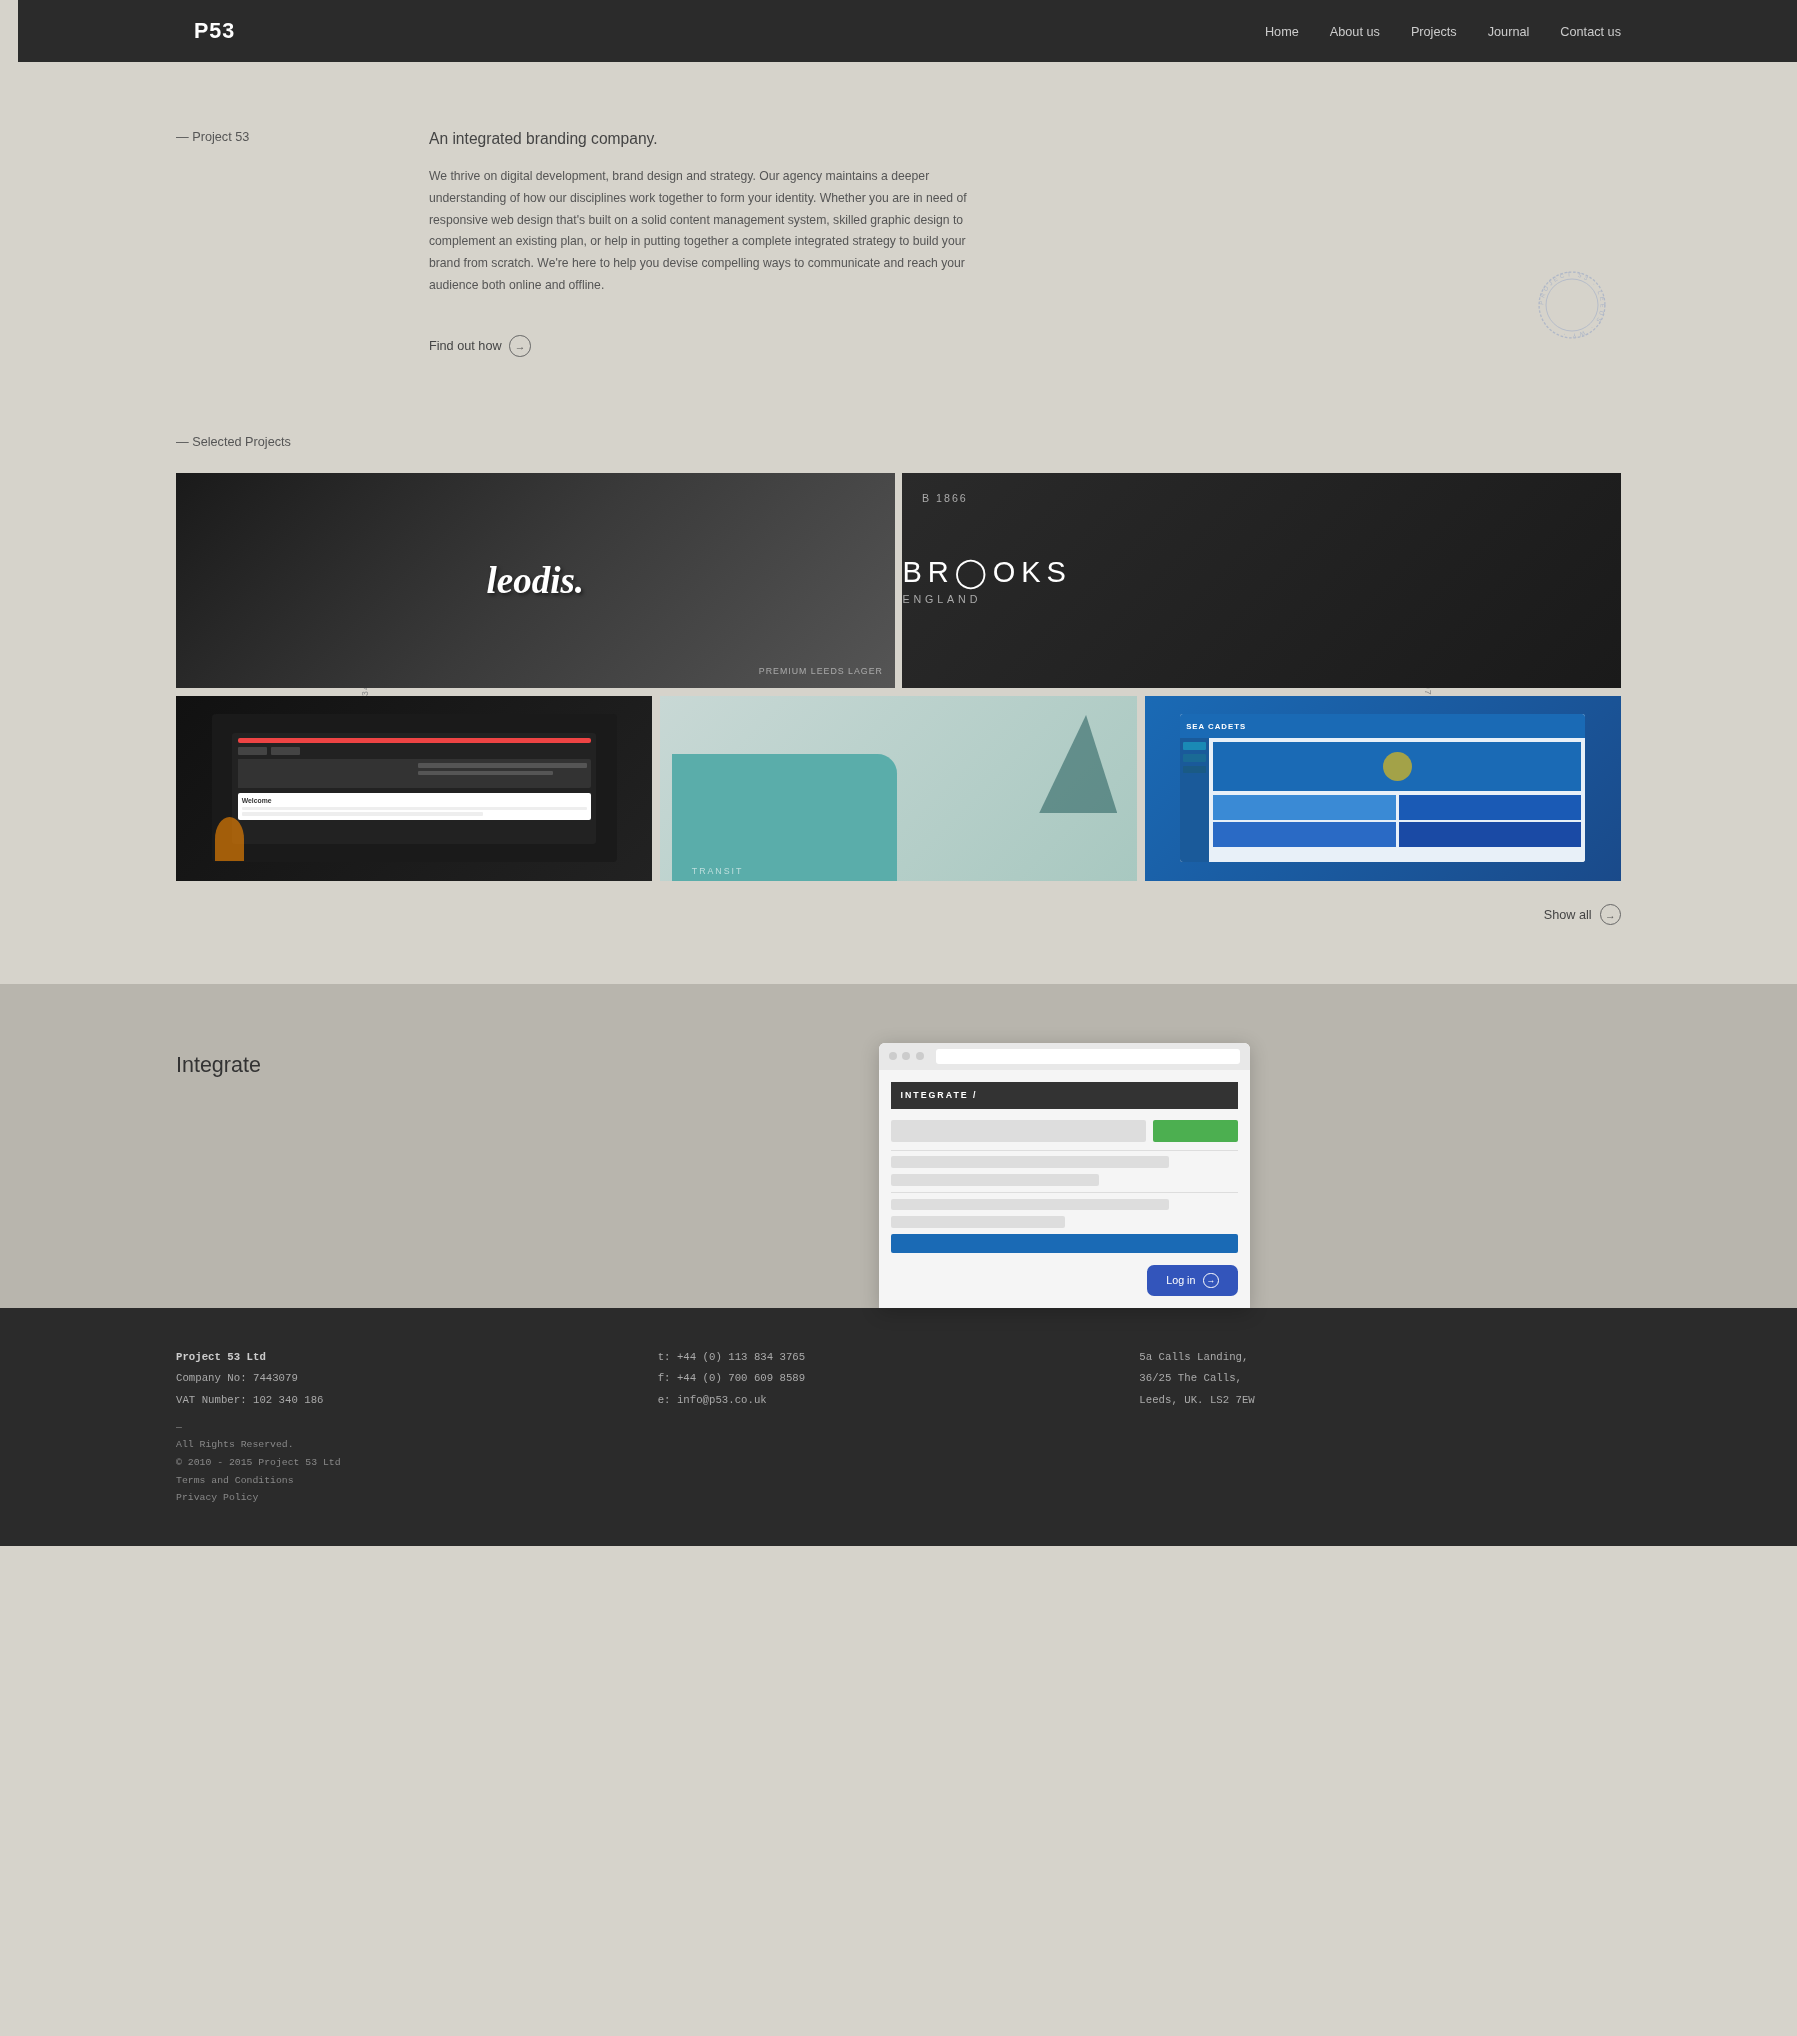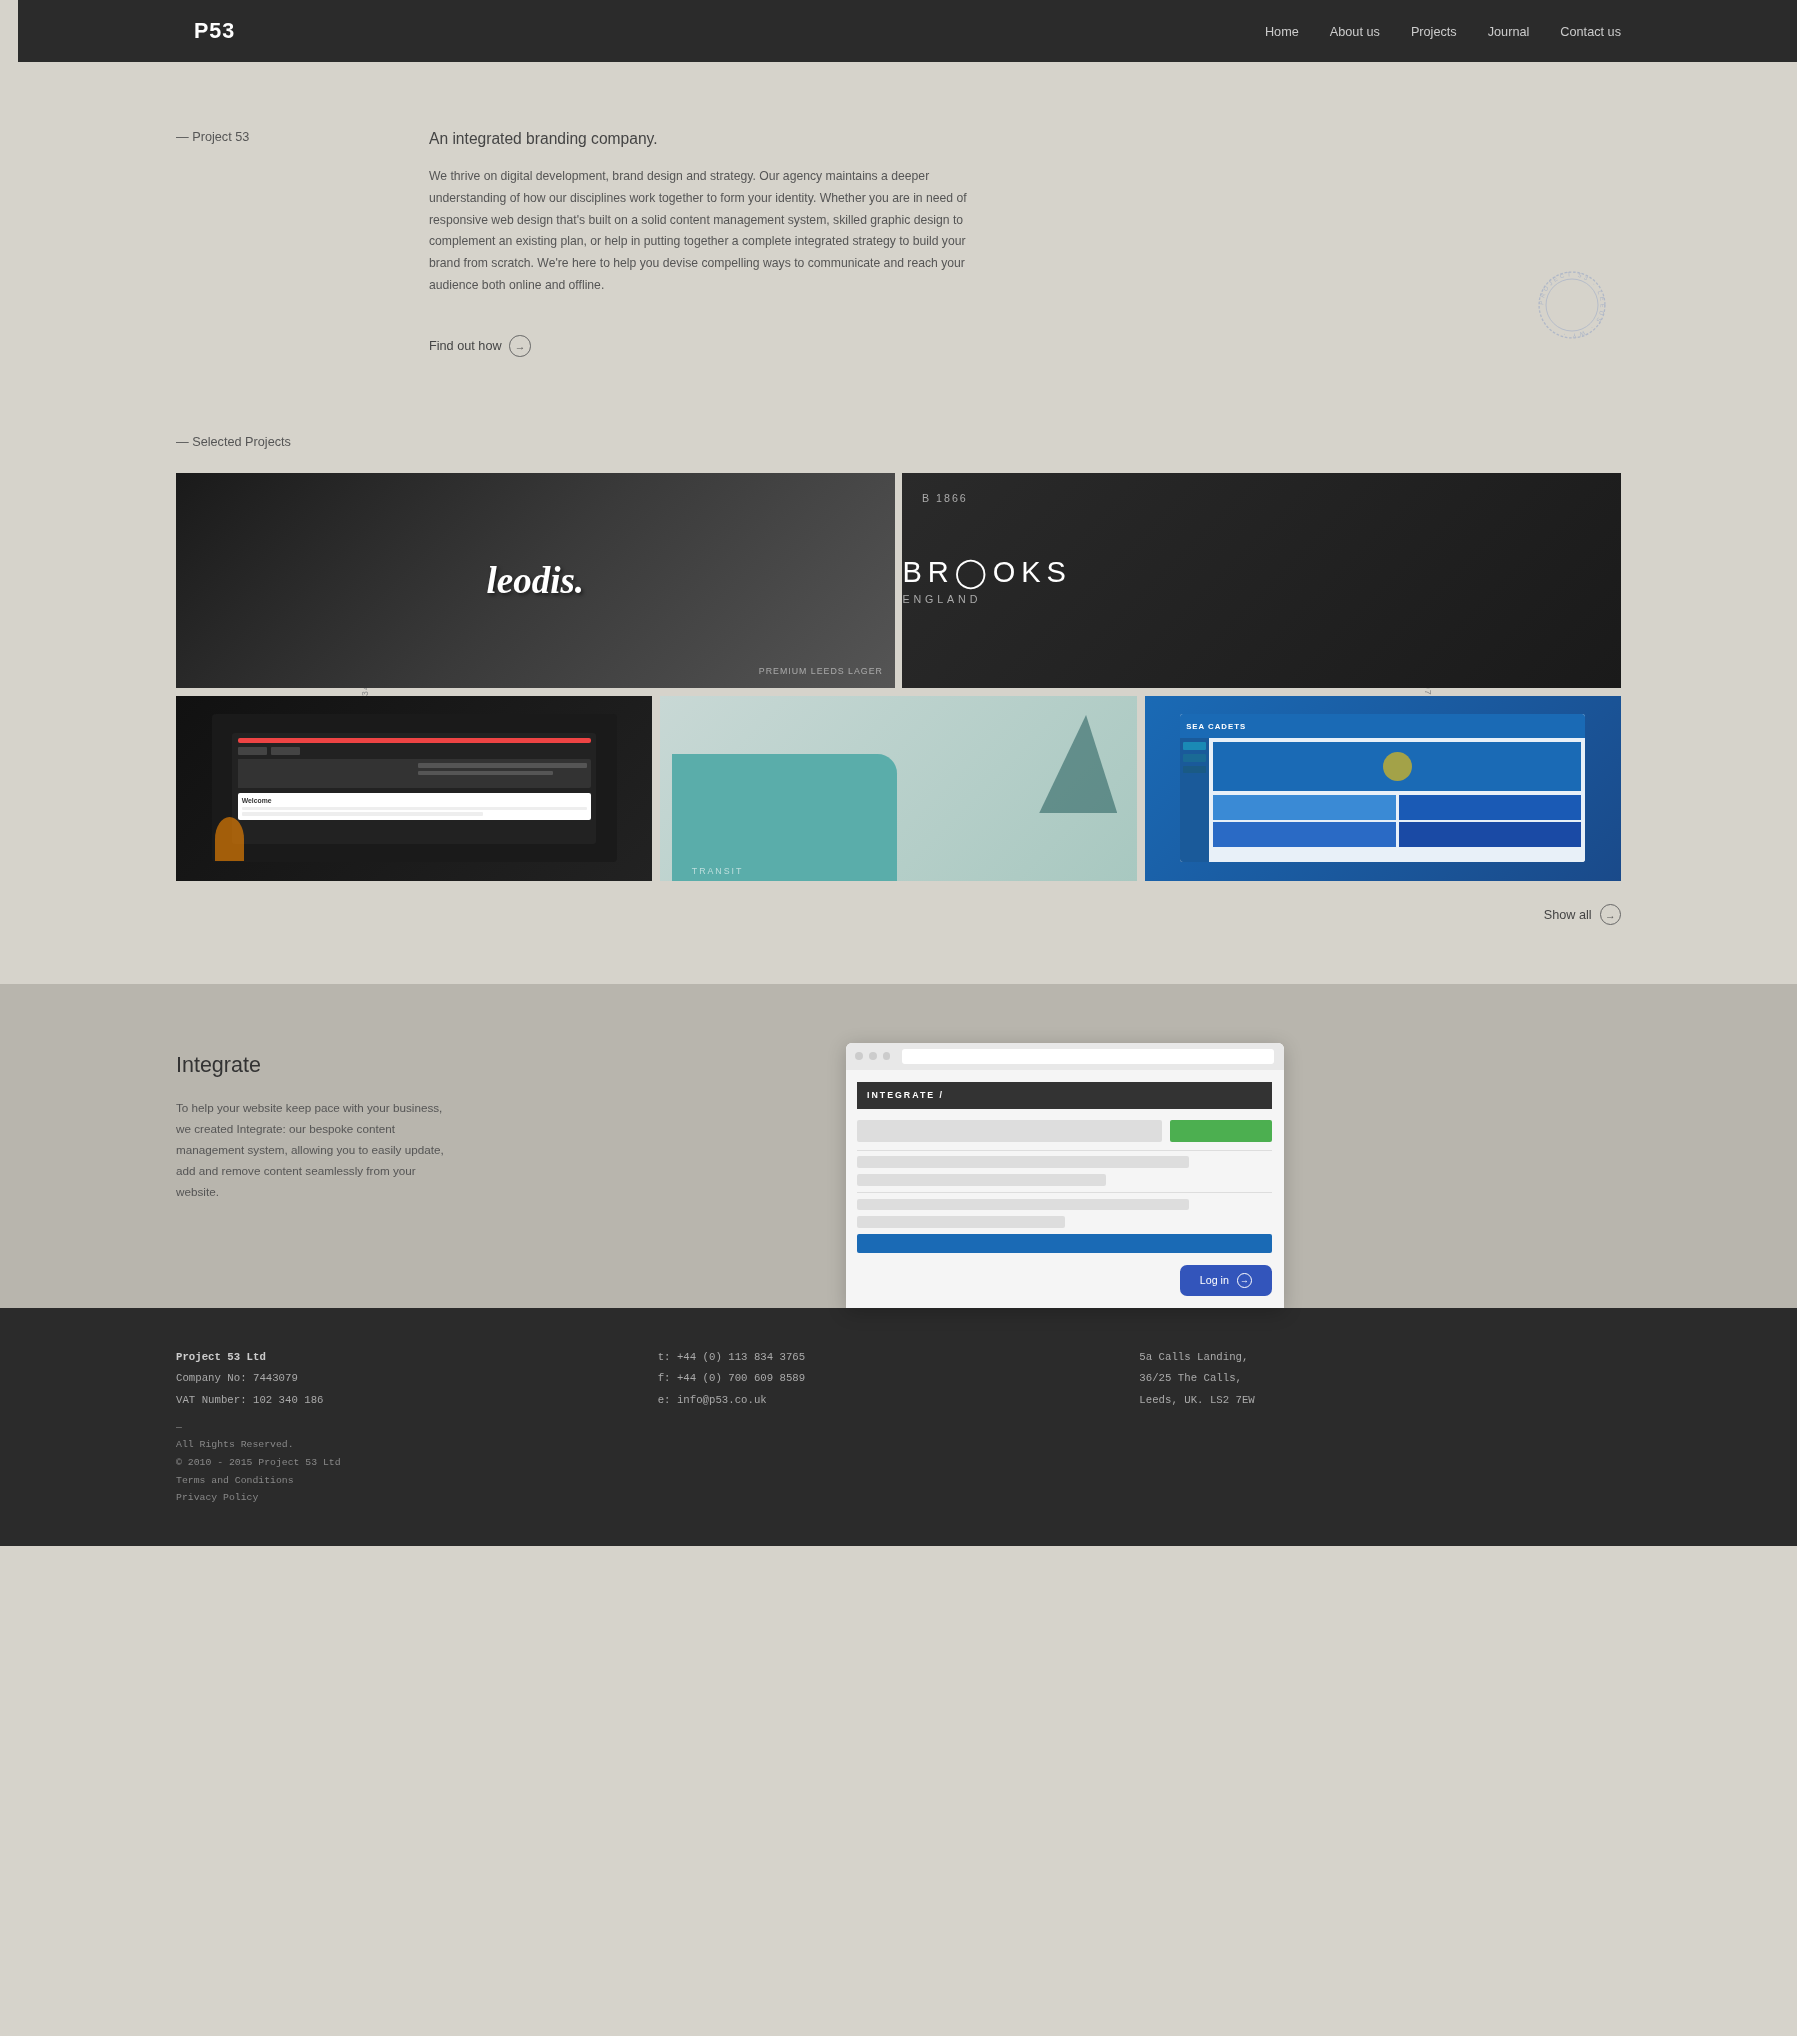--- a/index.html
+++ b/index.html
@@ -323,21 +323,21 @@
       font-size: 11.7px;
       line-height: 1.8;
       color: #555;
     }
     .integrate-right {
       flex: 1;
       display: flex;
       justify-content: center;
     }
     .browser-mockup {
-      width: 438px;
+      width: 371px;
       background: #fff;
       border-radius: 5.9px 5.9px 0 0;
       box-shadow: 0 3.9px 19.5px rgba(0,0,0,0.2);
       overflow: hidden;
     }
     .browser-bar {
       background: #e8e8e8;
       height: 27px;
       display: flex;
       align-items: center;
@@ -616,21 +616,20 @@
         <span>Show all</span>
         <span class="circle-arrow">→</span>
       </a>
     </div>
   </div>
 </section>
 
 <section class="integrate-section">
   <div class="integrate-left">
     <h2 class="integrate-title">Integrate</h2>
-    <p class="integrate-body">To help your website keep pace with your business, we created Integrate: our bespoke content management system, allowing you to easily update, add and remove content seamlessly from your website.</p>
   </div>
   <div class="integrate-right">
     <div class="browser-mockup">
       <div class="browser-bar">
         <div class="browser-dot"></div>
         <div class="browser-dot"></div>
         <div class="browser-dot"></div>
         <div class="browser-url"></div>
       </div>
       <div class="browser-content">

